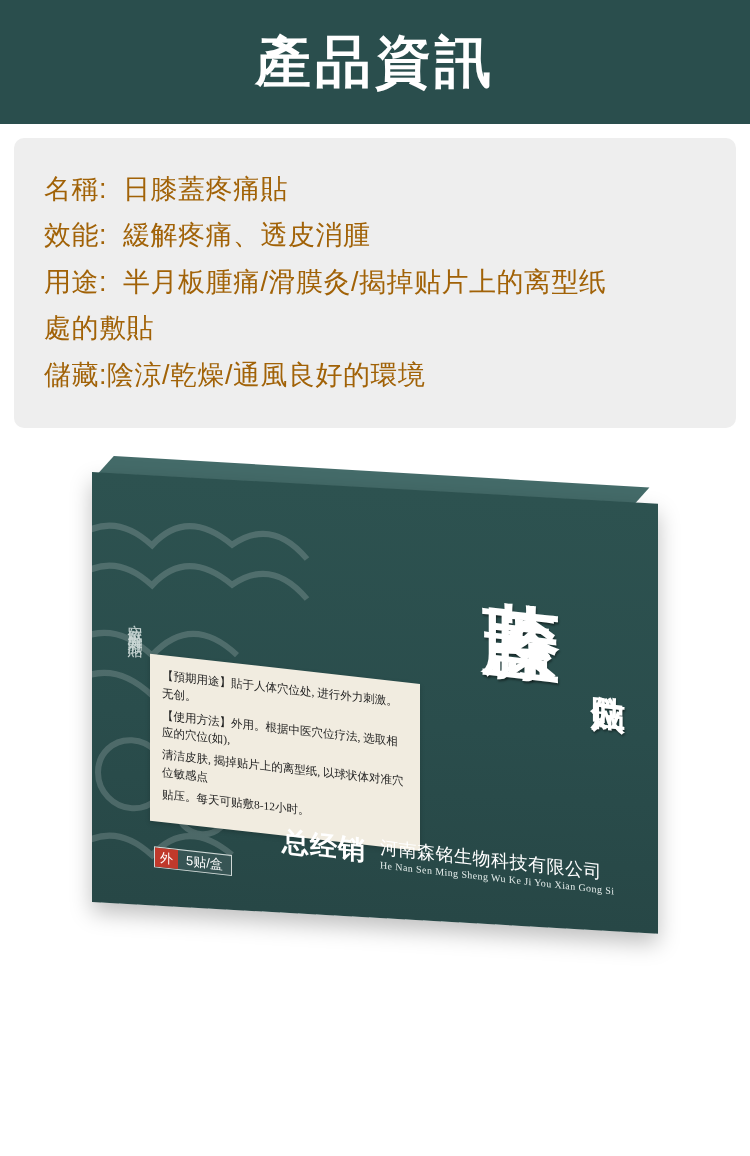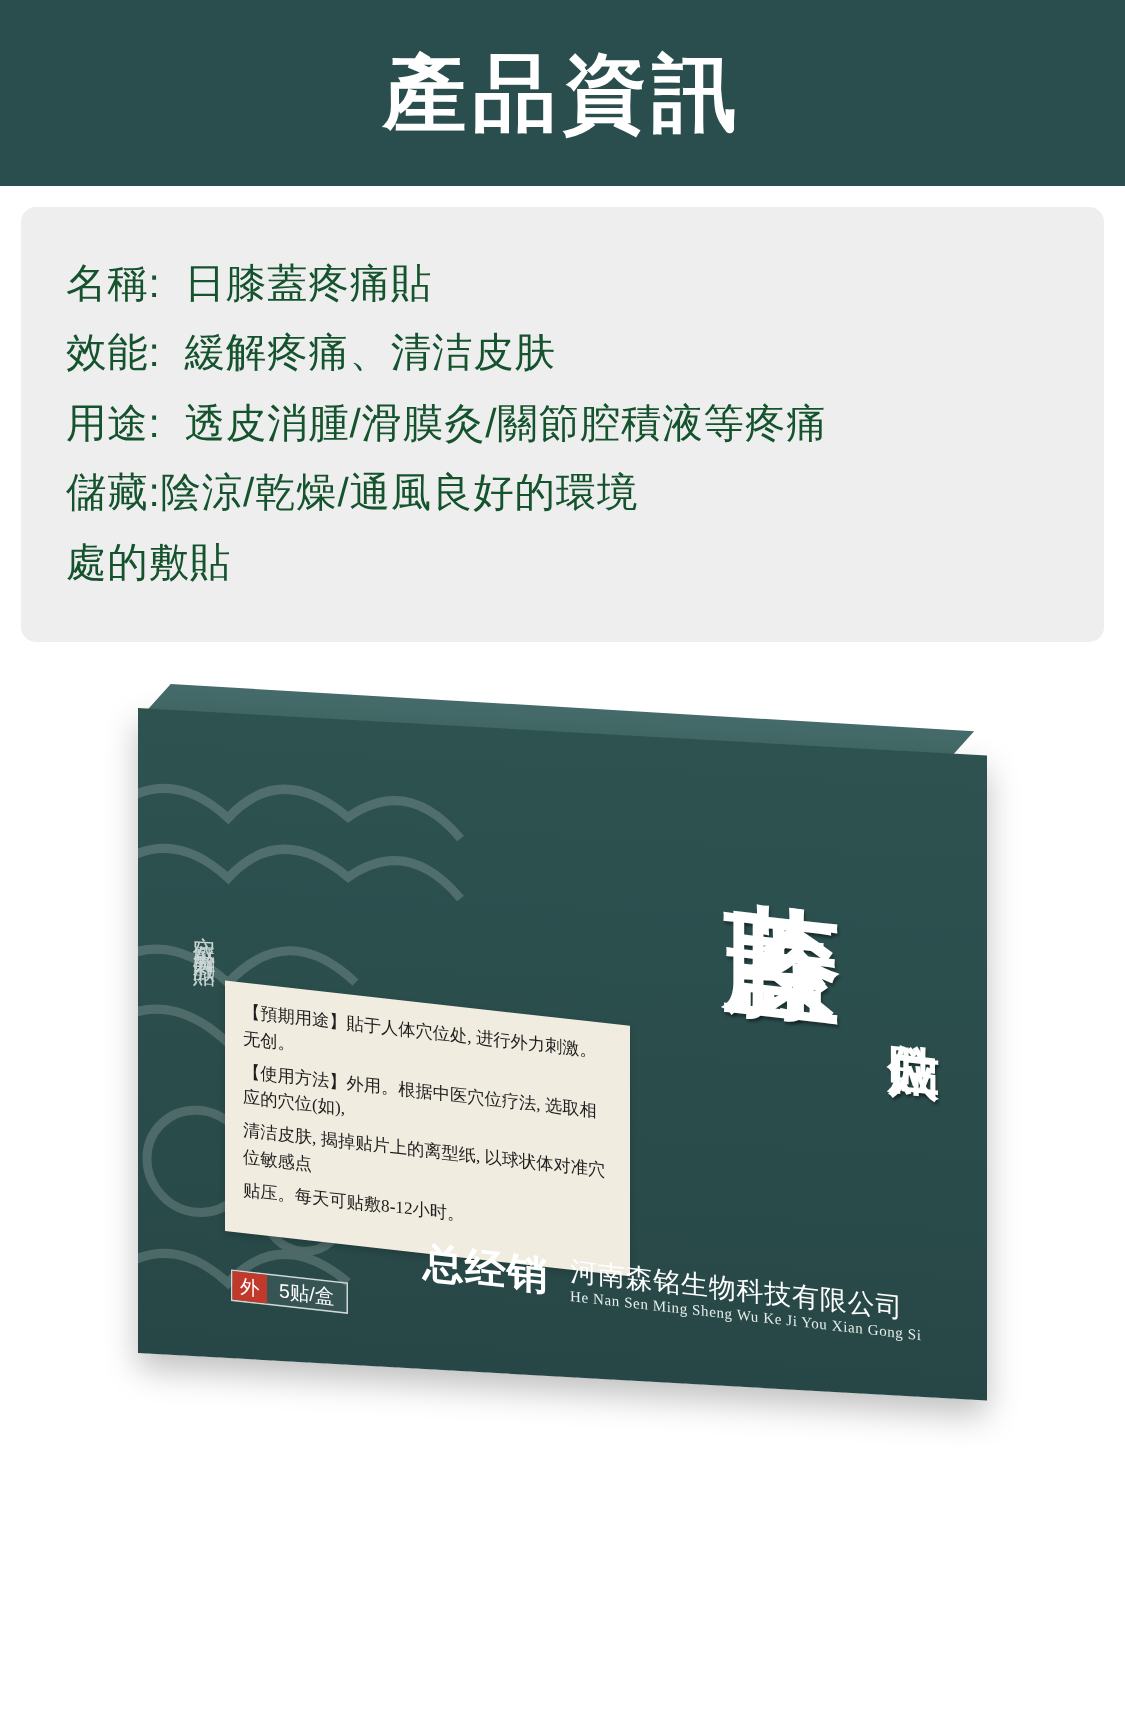--- a/index.html
+++ b/index.html
@@ -40,21 +40,21 @@
     box-sizing: border-box;
   }
   .info-panel {
     background: #eeeeee;
     border-radius: 10px;
     padding: 28px 30px 30px 30px;
     box-sizing: border-box;
   }
   .info-row {
     font-size: 27px;
-    color: #14532d;
+    color: #a16207;
     line-height: 1.72;
     letter-spacing: 0.5px;
     white-space: pre-wrap;
   }
 
   
   .photo-area {
     position: relative;
     width: 750px;
     height: 520px;
@@ -227,24 +227,24 @@
 </head>
 <body>
 
 <div class="banner">
   <div class="banner-title">產品資訊</div>
 </div>
 
 <div class="info-wrap">
   <div class="info-panel">
     <div class="info-row">名稱:  日膝蓋疼痛貼</div>
-    <div class="info-row">效能:  緩解疼痛、清洁皮肤</div>
-    <div class="info-row">用途:  透皮消腫/滑膜灸/關節腔積液等疼痛</div>
+    <div class="info-row">效能:  緩解疼痛、透皮消腫</div>
+    <div class="info-row">用途:  半月板腫痛/滑膜灸/揭掉贴片上的离型纸</div>
+    <div class="info-row">處的敷貼</div>
     <div class="info-row">儲藏:陰涼/乾燥/通風良好的環境</div>
-    <div class="info-row">處的敷貼</div>
   </div>
 </div>
 
 <div class="photo-area">
   <div class="box">
 
     <div class="box-top"></div>
 
     <div class="box-front">
 

